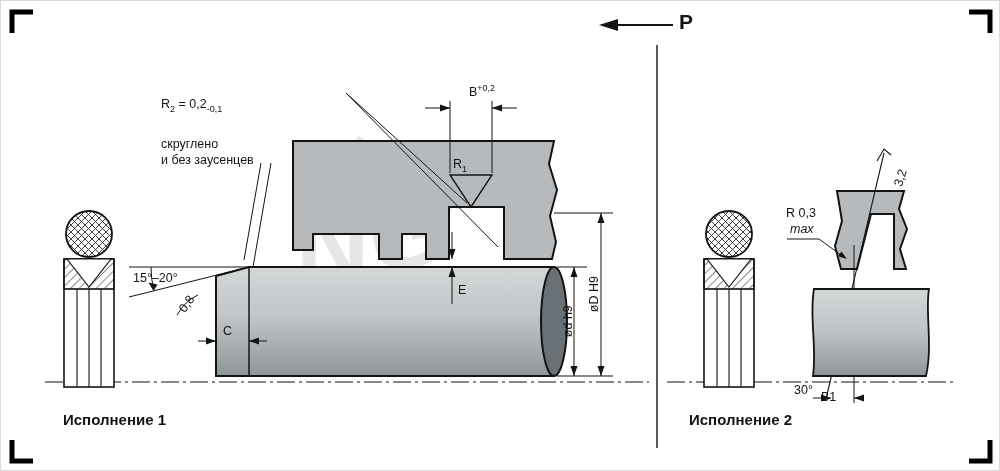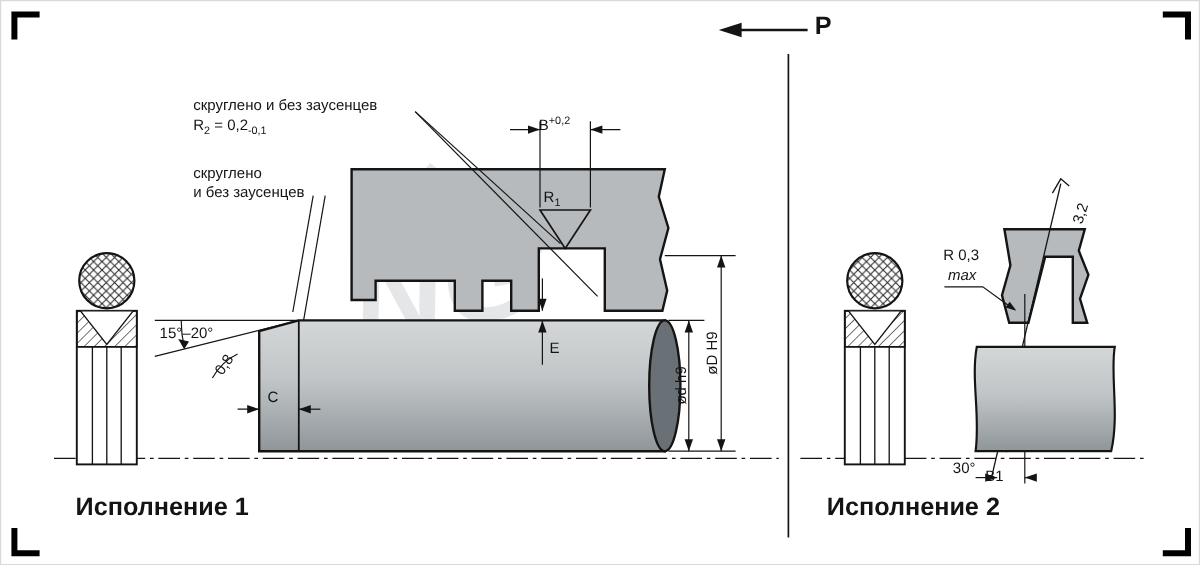--- a/index.html
+++ b/index.html
@@ -3,21 +3,21 @@
 <meta charset="utf-8">
 <style>
   html,body{margin:0;padding:0;background:#fff;}
   .canvas{
     position:relative;width:1000px;height:471px;background:#ffffff;
     font-family:"Liberation Sans",sans-serif;color:#141414;overflow:hidden;
     border:1px solid #d9d9d9;box-sizing:border-box;
   }
   svg.linework{position:absolute;left:0;top:0;width:1000px;height:471px;}
   .label{position:absolute;font-size:12.5px;color:#141414;white-space:nowrap;line-height:1.15;}
-  .title{font-weight:700;font-size:21px;}
+  .title{font-weight:700;font-size:15px;}
   .plabel{font-size:21px;font-weight:700;}
   .sup{vertical-align:super;font-size:9px;}
   .sub{vertical-align:sub;font-size:9px;}
   .rot90{transform:rotate(-90deg);transform-origin:center;text-align:center;}
   .rot72{transform:rotate(-72deg);transform-origin:left center;}
   .rot55{transform:rotate(-55deg);transform-origin:left center;}
   .wm{position:absolute;color:#aeb3b7;opacity:.32;font-weight:700;font-style:italic;pointer-events:none;}
   .wm-mono1{left:292px;top:178px;font-size:104px;transform:rotate(-10deg);}
   .wm-mono2{left:408px;top:300px;font-size:66px;transform:rotate(-10deg);}
   .wm-name{left:360px;top:128px;font-size:32px;letter-spacing:9px;font-style:normal;transform:rotate(38deg);transform-origin:left top;}
@@ -180,28 +180,27 @@
     <g>
       <path d="M786,238 L818,238 L844,257" fill="none" stroke="#141414" stroke-width="1"></path>
       <polygon points="846,258 840.4,250.4 837,255.2" fill="#141414"></polygon>
     </g>
 
     <path d="M813,288 L928,288 C924,310 932,345 925,375 L812,375 C816,345 808,315 813,288 Z" fill="url(#shaftGrad)" stroke="#141414" stroke-width="1.8"></path>
   </svg>
 
   <div class="label plabel" style="left:678px;top:9px;">P</div>
 
-  <div class="label" style="left:160px;top:80px;">скруглено и без заусенцев</div>
   <div class="label" style="left:160px;top:96px;">
     <span>R</span><span class="sub">2</span><span> = 0,2</span><span class="sub">-0,1</span>
   </div>
   <div class="label" style="left:160px;top:136px;">скруглено</div>
   <div class="label" style="left:160px;top:152px;text-align:right;">и без заусенцев</div>
 
-  <div class="label" style="left:448px;top:94px;width:46px;text-align:left;">
+  <div class="label" style="left:448px;top:82px;width:46px;text-align:right;">
     <span>B</span><span class="sup">+0,2</span>
   </div>
   <div class="label" style="left:452px;top:156px;">
     <span>R</span><span class="sub">1</span>
   </div>
   <div class="label" style="left:132px;top:270px;">15°–20°</div>
   <div class="label rot55" style="left:181px;top:303px;">0,8</div>
   <div class="label" style="left:222px;top:323px;">C</div>
   <div class="label" style="left:457px;top:282px;">E</div>
   <div class="label rot90" style="left:538px;top:313px;width:58px;">ød h9</div>

